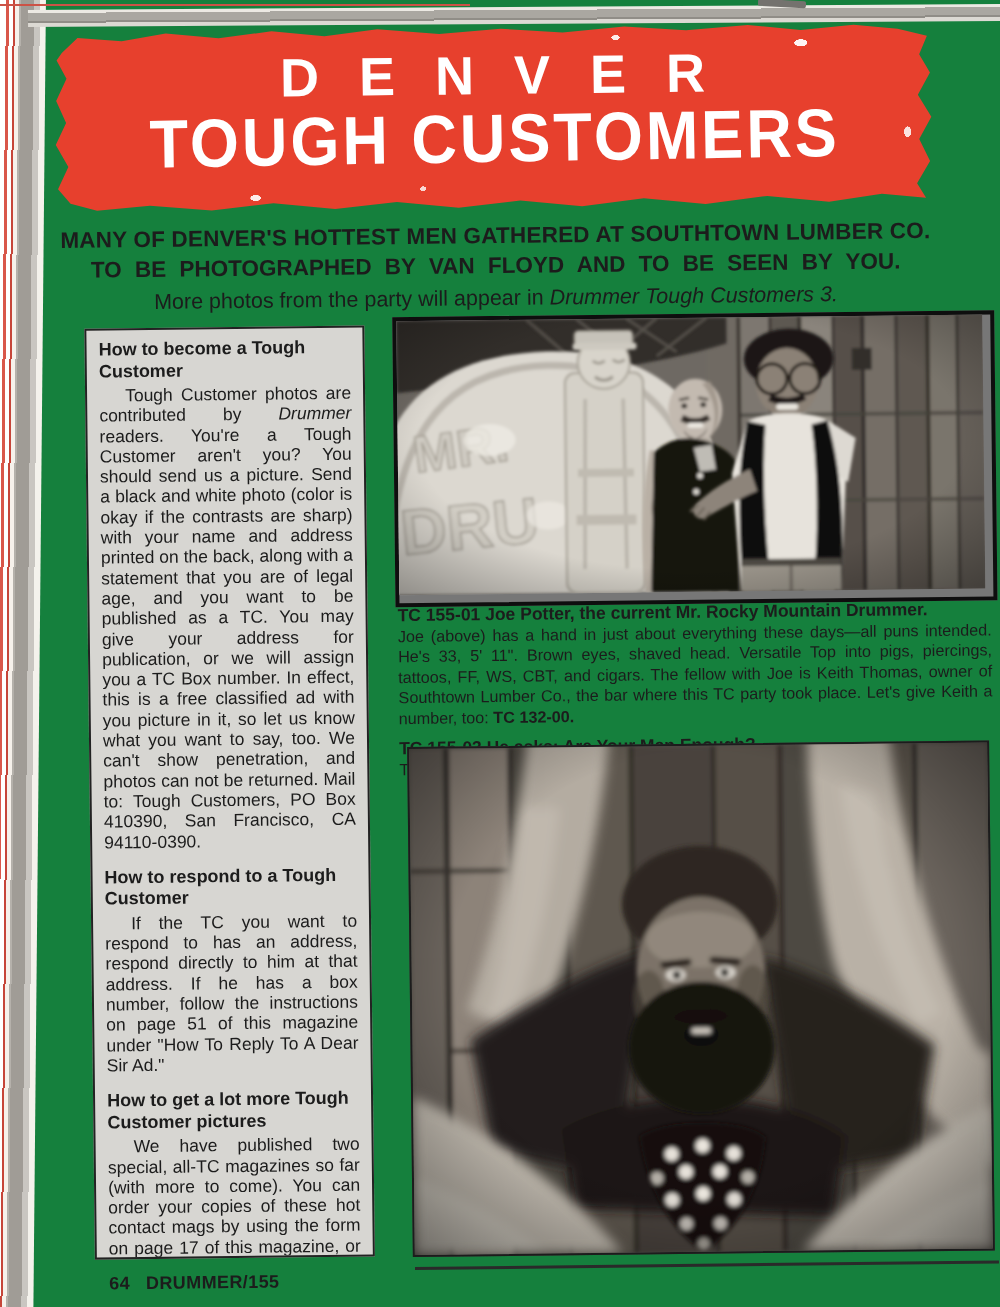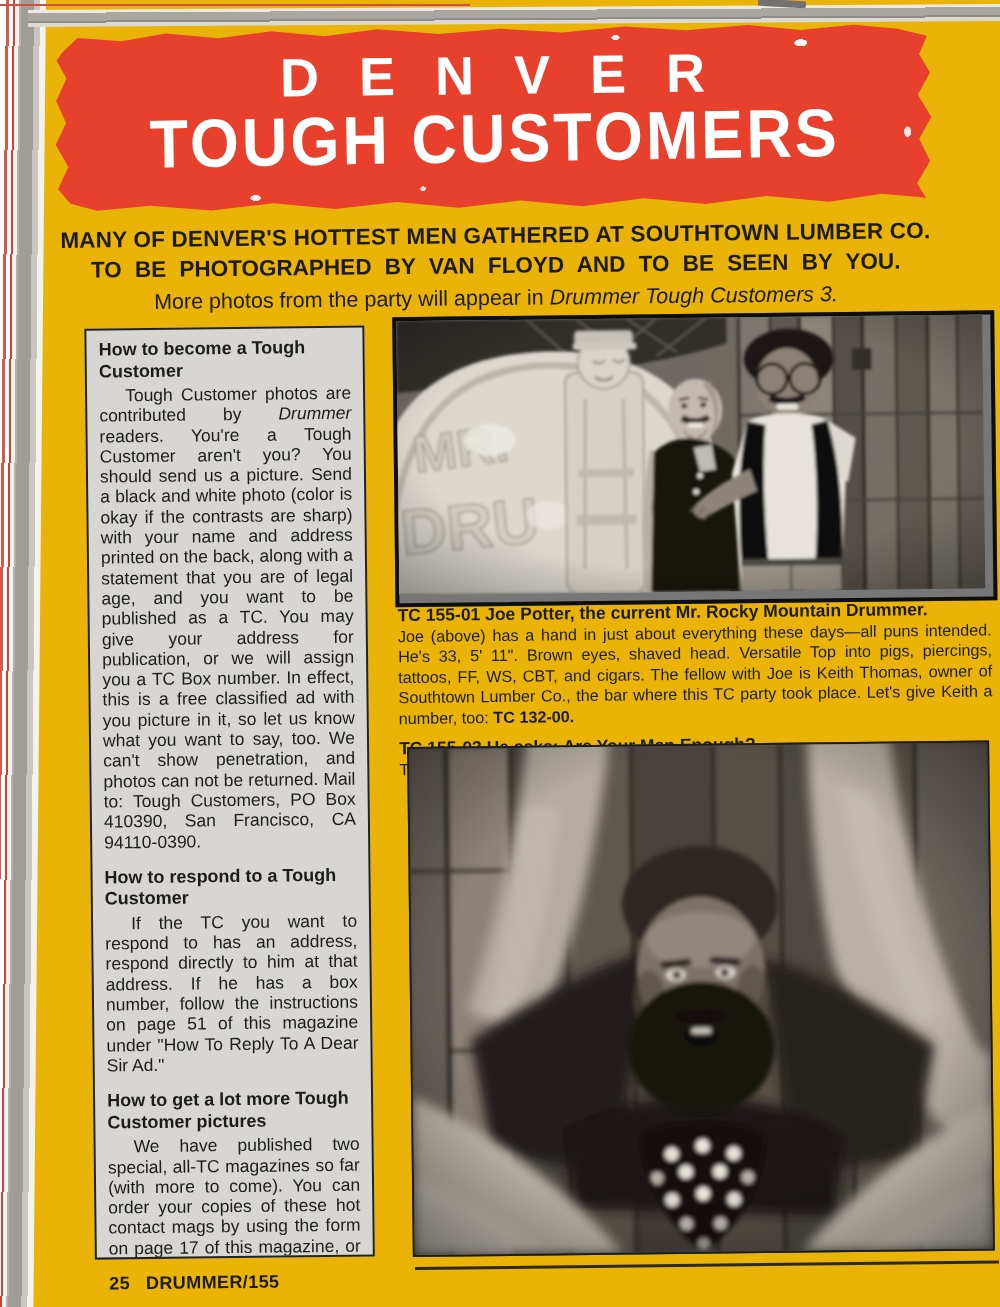--- a/index.html
+++ b/index.html
@@ -1,17 +1,17 @@
 <!DOCTYPE html>
 <html><head>
 <meta charset="utf-8">
 <style>
   html,body{margin:0;padding:0;background:#ffffff;}
   .scan{position:relative;width:1000px;height:1307px;overflow:hidden;
-        background:#eab308;font-family:"Liberation Sans",sans-serif;color:#1c1c1c;}
+        background:#15803d;font-family:"Liberation Sans",sans-serif;color:#1c1c1c;}
 
   
   .edge-left{position:absolute;left:0;top:-6px;width:46px;height:1320px;
     background:linear-gradient(90deg,#ffffff 0 6px,#d9574a 6px 9px,#ffffff 9px 13px,
       #c64539 13px 15px,#f6f1eb 15px 19px,#b5b1ab 19px 21px,#a09c96 21px 34px,
       #c9c6c1 34px 40px,#f4f2ec 40px 46px);
     transform:rotate(0.55deg);transform-origin:top left;}
   .edge-top{position:absolute;left:28px;top:7px;width:975px;height:17px;
     background:linear-gradient(180deg,#ece9e3 0 3px,#aaa7a1 3px 11px,#908d87 11px 13px,#dcd9d3 13px 17px);
     transform:rotate(-0.35deg);}
@@ -309,17 +309,17 @@
             <circle cx="306" cy="478" r="6.5" fill="#d8d3cb" opacity=".9"></circle>
           <circle cx="289" cy="498" r="6" fill="#c9c4bc" opacity=".8"></circle>
         </g>
         <rect width="578" height="506" fill="url(#vg2)"></rect>
       </svg>
     </div>
 
     <div class="rule2"></div>
 
     <div class="footer">
-      <span class="pn">25</span><span>DRUMMER/155</span>
+      <span class="pn">64</span><span>DRUMMER/155</span>
     </div>
 
   </div>
 </div>
 
 </body></html>

